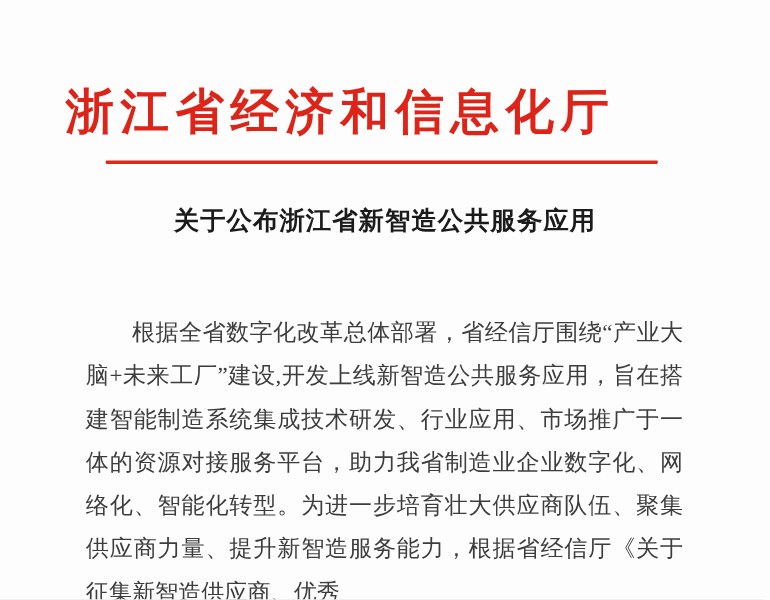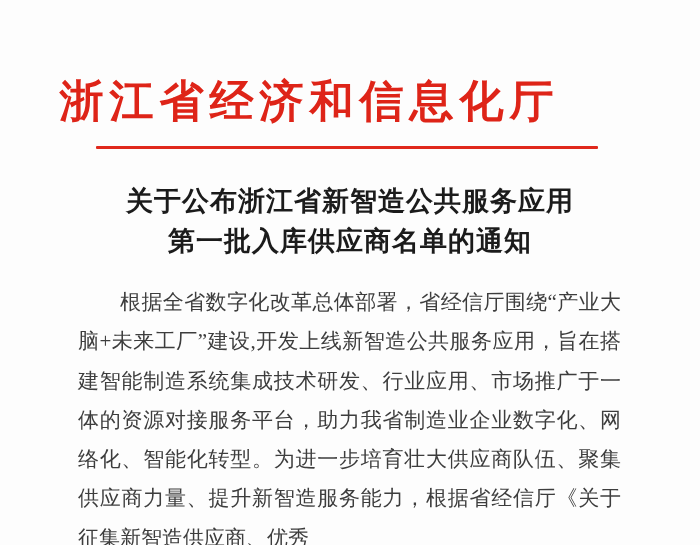--- a/index.html
+++ b/index.html
@@ -35,21 +35,21 @@
     height: 3px;
     background: #e0281c;
     border-radius: 1px;
   }
   .doc-title {
     position: absolute;
     top: 181px;
     left: 0;
     width: 700px;
     text-align: center;
-    font-size: 27px;
+    font-size: 23px;
     font-weight: bold;
     line-height: 40px;
     color: #1b1b1b;
     letter-spacing: 1px;
   }
   .doc-body {
     position: absolute;
     top: 283px;
     left: 78px;
     width: 543px;
@@ -74,20 +74,19 @@
 <body>
 
 <div class="page">
 
   <div class="letterhead">浙江省经济和信息化厅</div>
 
   <div class="red-rule"></div>
 
   <div class="doc-title">
     <div>关于公布浙江省新智造公共服务应用</div>
-    <div>第一批入库供应商名单的通知</div>
   </div>
 
   <div class="doc-body">
     <p class="main-paragraph">根据全省数字化改革总体部署，省经信厅围绕“产业大脑+未来工厂”建设,开发上线新智造公共服务应用，旨在搭建智能制造系统集成技术研发、行业应用、市场推广于一体的资源对接服务平台，助力我省制造业企业数字化、网络化、智能化转型。为进一步培育壮大供应商队伍、聚集供应商力量、提升新智造服务能力，根据省经信厅《关于征集新智造供应商、优秀</p>
   </div>
 
 </div>
 
 </body></html>

